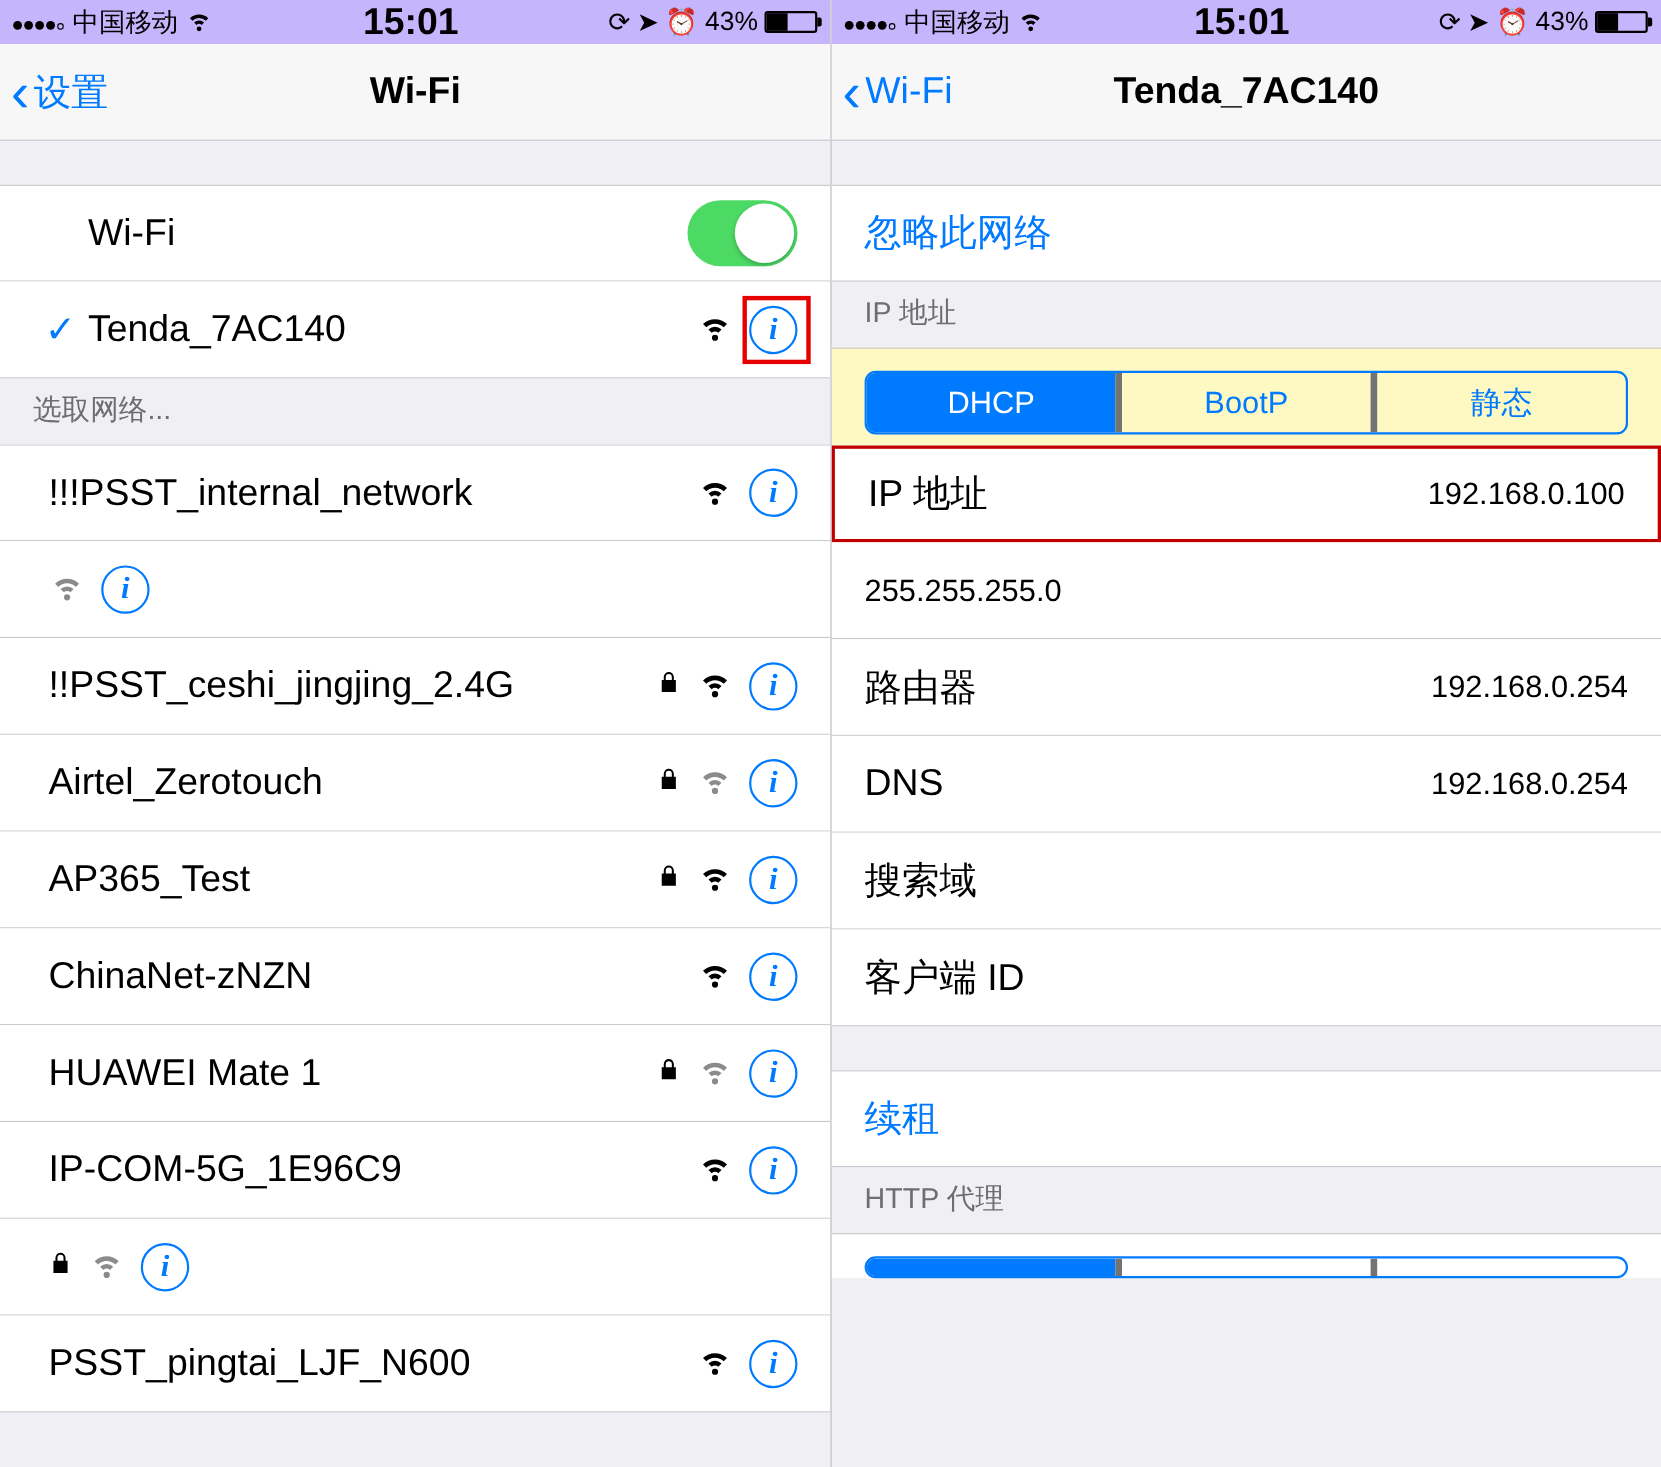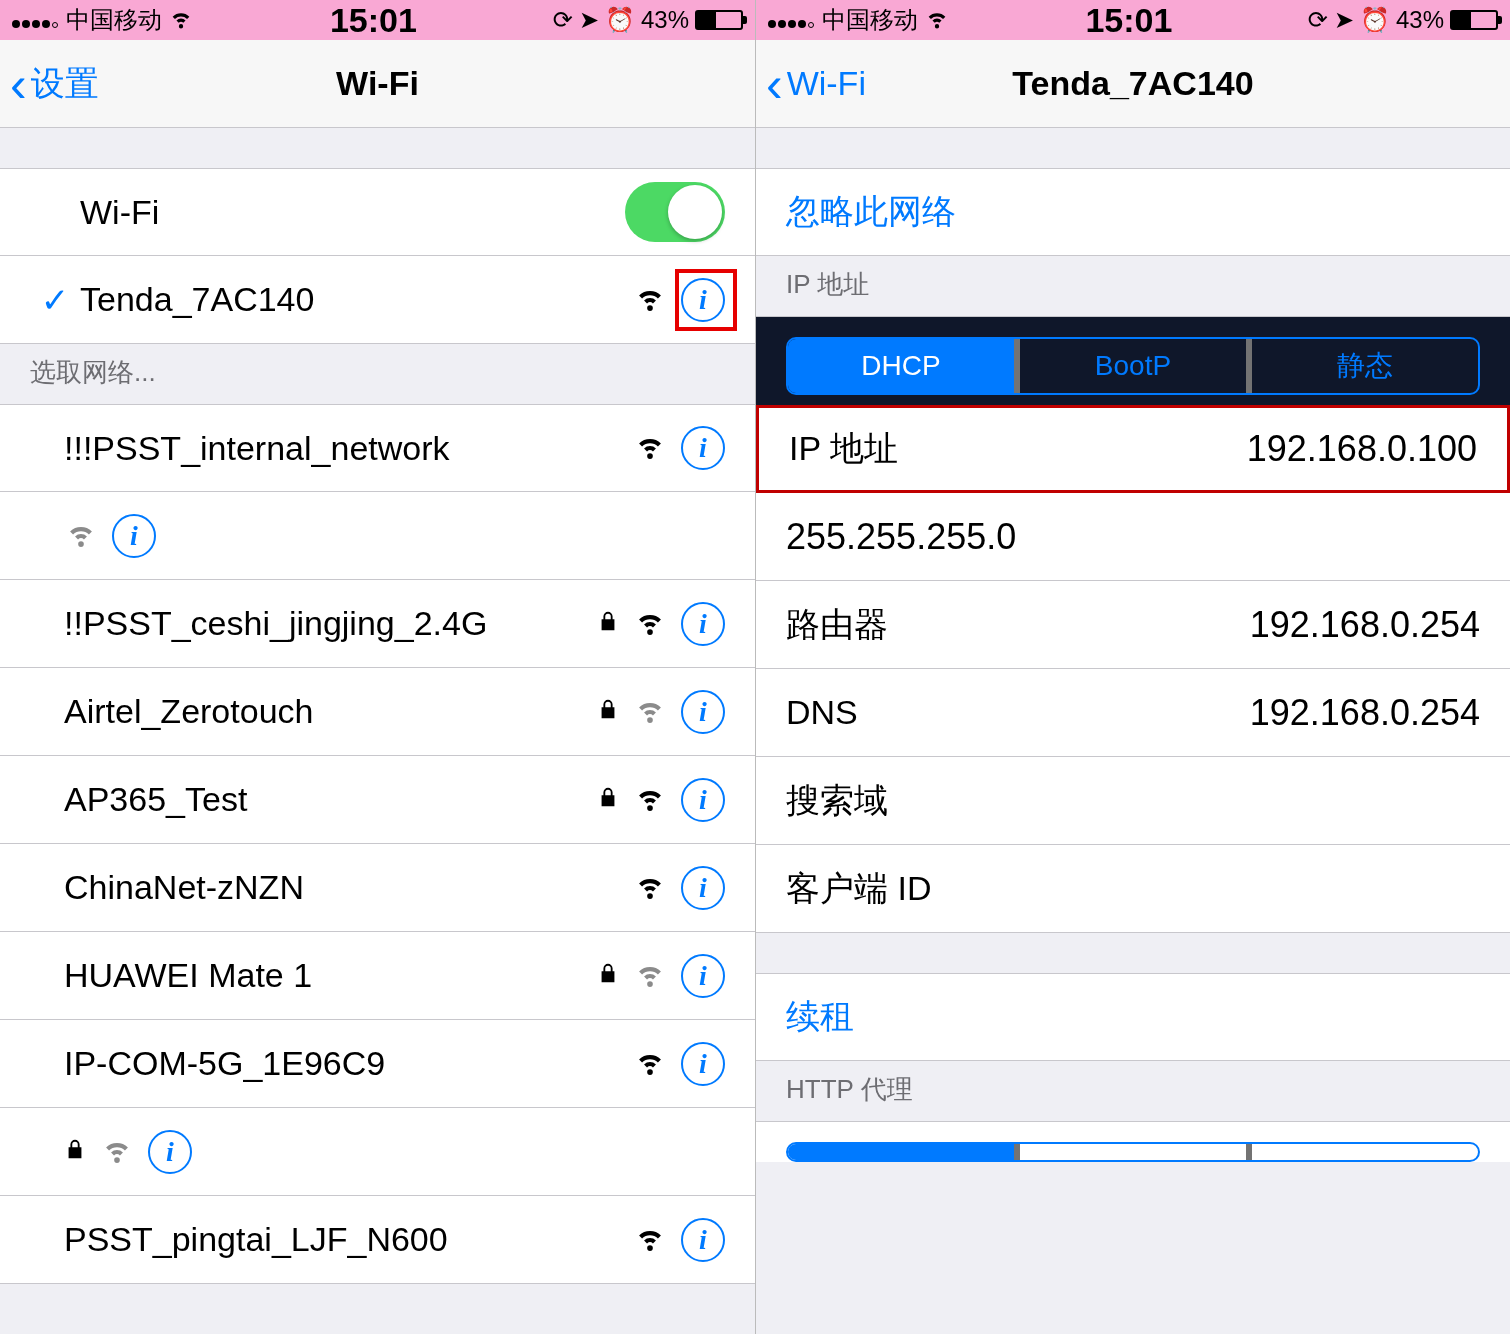--- a/index.html
+++ b/index.html
@@ -1,21 +1,21 @@
 <!DOCTYPE html>
 <html><head>
 <meta charset="utf-8">
 <style>
   * { box-sizing: border-box; margin: 0; padding: 0; }
   body { font-family: -apple-system, "Helvetica Neue", Arial, sans-serif; background: #fff; width: 1510px; height: 1334px; display: flex; }
   .phone { width: 755px; height: 1334px; background: #efeff4; position: relative; display: flex; flex-direction: column; overflow: hidden; }
   .phone + .phone { border-left: 1px solid #bbb; }
 
   
-  .status { height: 40px; background: #f9a8d4; display: flex; align-items: center; justify-content: space-between; padding: 0 12px; font-size: 24px; color: #000; }
+  .status { height: 40px; background: #c4b5fd; display: flex; align-items: center; justify-content: space-between; padding: 0 12px; font-size: 24px; color: #000; }
   .status .sleft, .status .sright { display: flex; align-items: center; gap: 6px; }
   .status .time { font-weight: 600; font-size: 34px; }
   .dots span { display:inline-block; width:8px; height:8px; border-radius:50%; background:#000; margin-right:2px;}
   .dots span.empty { background:transparent; border:1px solid #000; width:6px; height:6px;}
   .batt { display:inline-block; width:48px; height:20px; border:2px solid #000; border-radius:3px; position:relative;}
   .batt::after{content:"";position:absolute;right:-6px;top:4px;width:4px;height:8px;background:#000;border-radius:0 2px 2px 0;}
   .batt i{display:block;height:100%;width:43%;background:#000;}
 
   
   .nav { height: 88px; background: #f7f7f7; border-bottom: 1px solid #c8c7cc; display: flex; align-items: center; position: relative; }
@@ -24,21 +24,21 @@
   .nav .title { margin:0 auto; font-size:34px; font-weight:600; color:#000; }
 
   
   .group-spacer { height: 70px; }
   .group-spacer.sm { height: 40px; }
   .section-header { font-size:26px; color:#6d6d72; padding: 0 30px 14px 30px; height:60px; display:flex; align-items:flex-end;}
   .row { background:#fff; min-height:88px; display:flex; align-items:center; padding:0 30px 0 30px; border-bottom:1px solid #c8c7cc; position:relative; font-size:34px; color:#000;}
   .row.first { border-top:1px solid #c8c7cc; }
   .row .indent { width:50px; display:flex; justify-content:center; }
   .row .label { flex:1; }
-  .row .value { color:#000; font-size:36px;}
+  .row .value { color:#000; font-size:28px;}
   .row.link .label { color:#007aff; }
   .row .icons { display:flex; align-items:center; gap:14px; }
   .checkmark { color:#007aff; font-size:34px; }
   .wifi-ic svg { width:34px; height:34px; }
   .lock-ic svg { width:22px; height:28px; }
   .info-ic { width:44px; height:44px; border:2.5px solid #007aff; border-radius:50%; display:flex; align-items:center; justify-content:center; color:#007aff; font-size:28px; font-family: Georgia, serif; font-style: italic; font-weight:600;}
   .info-highlight { position:absolute; right:18px; top:50%; transform:translateY(-50%); width:62px; height:62px; border:4px solid #e60000; pointer-events:none;}
 
   
   .switch { width:100px; height:60px; background:#4cd964; border-radius:30px; position:relative; }
@@ -47,21 +47,21 @@
   
   .seg-wrap { padding: 20px 30px 10px 30px; }
   .seg { display:flex; border:2px solid #007aff; border-radius:10px; overflow:hidden; height:58px;}
   .seg div { flex:1; display:flex; align-items:center; justify-content:center; font-size:28px; color:#007aff; border-left:6px solid #737373;}
   .seg div:first-child { border-left:none; }
   .seg div.active { background:#007aff; color:#fff; }
 
   .ip-highlight { border:3px solid #c00000; }
 
   .networks { flex:1; overflow:hidden; }
-  .row.indent-row { padding-left: 64px; }
+  .row.indent-row { padding-left: 44px; }
 
   .faint { opacity:0.45; }
 </style>
 </head>
 <body>
 
 <div class="phone">
   <div class="status">
     <div class="sleft">
       <span class="dots"><span></span><span></span><span></span><span></span><span class="empty"></span></span>
@@ -257,21 +257,21 @@
     <div class="title">Tenda_7AC140</div>
   </div>
 
   <div class="group-spacer sm"></div>
   <div class="row first link">
     <span class="label">忽略此网络</span>
   </div>
 
   <div class="section-header">IP 地址</div>
 
-  <div class="seg-wrap" style="background:#0f172a;border-top:1px solid #c8c7cc;">
+  <div class="seg-wrap" style="background:#fef9c3;border-top:1px solid #c8c7cc;">
     <div class="seg">
       <div class="active">DHCP</div>
       <div>BootP</div>
       <div>静态</div>
     </div>
   </div>
 
   <div class="row ip-highlight">
     <span class="label">IP 地址</span>
     <span class="value">192.168.0.100</span>

